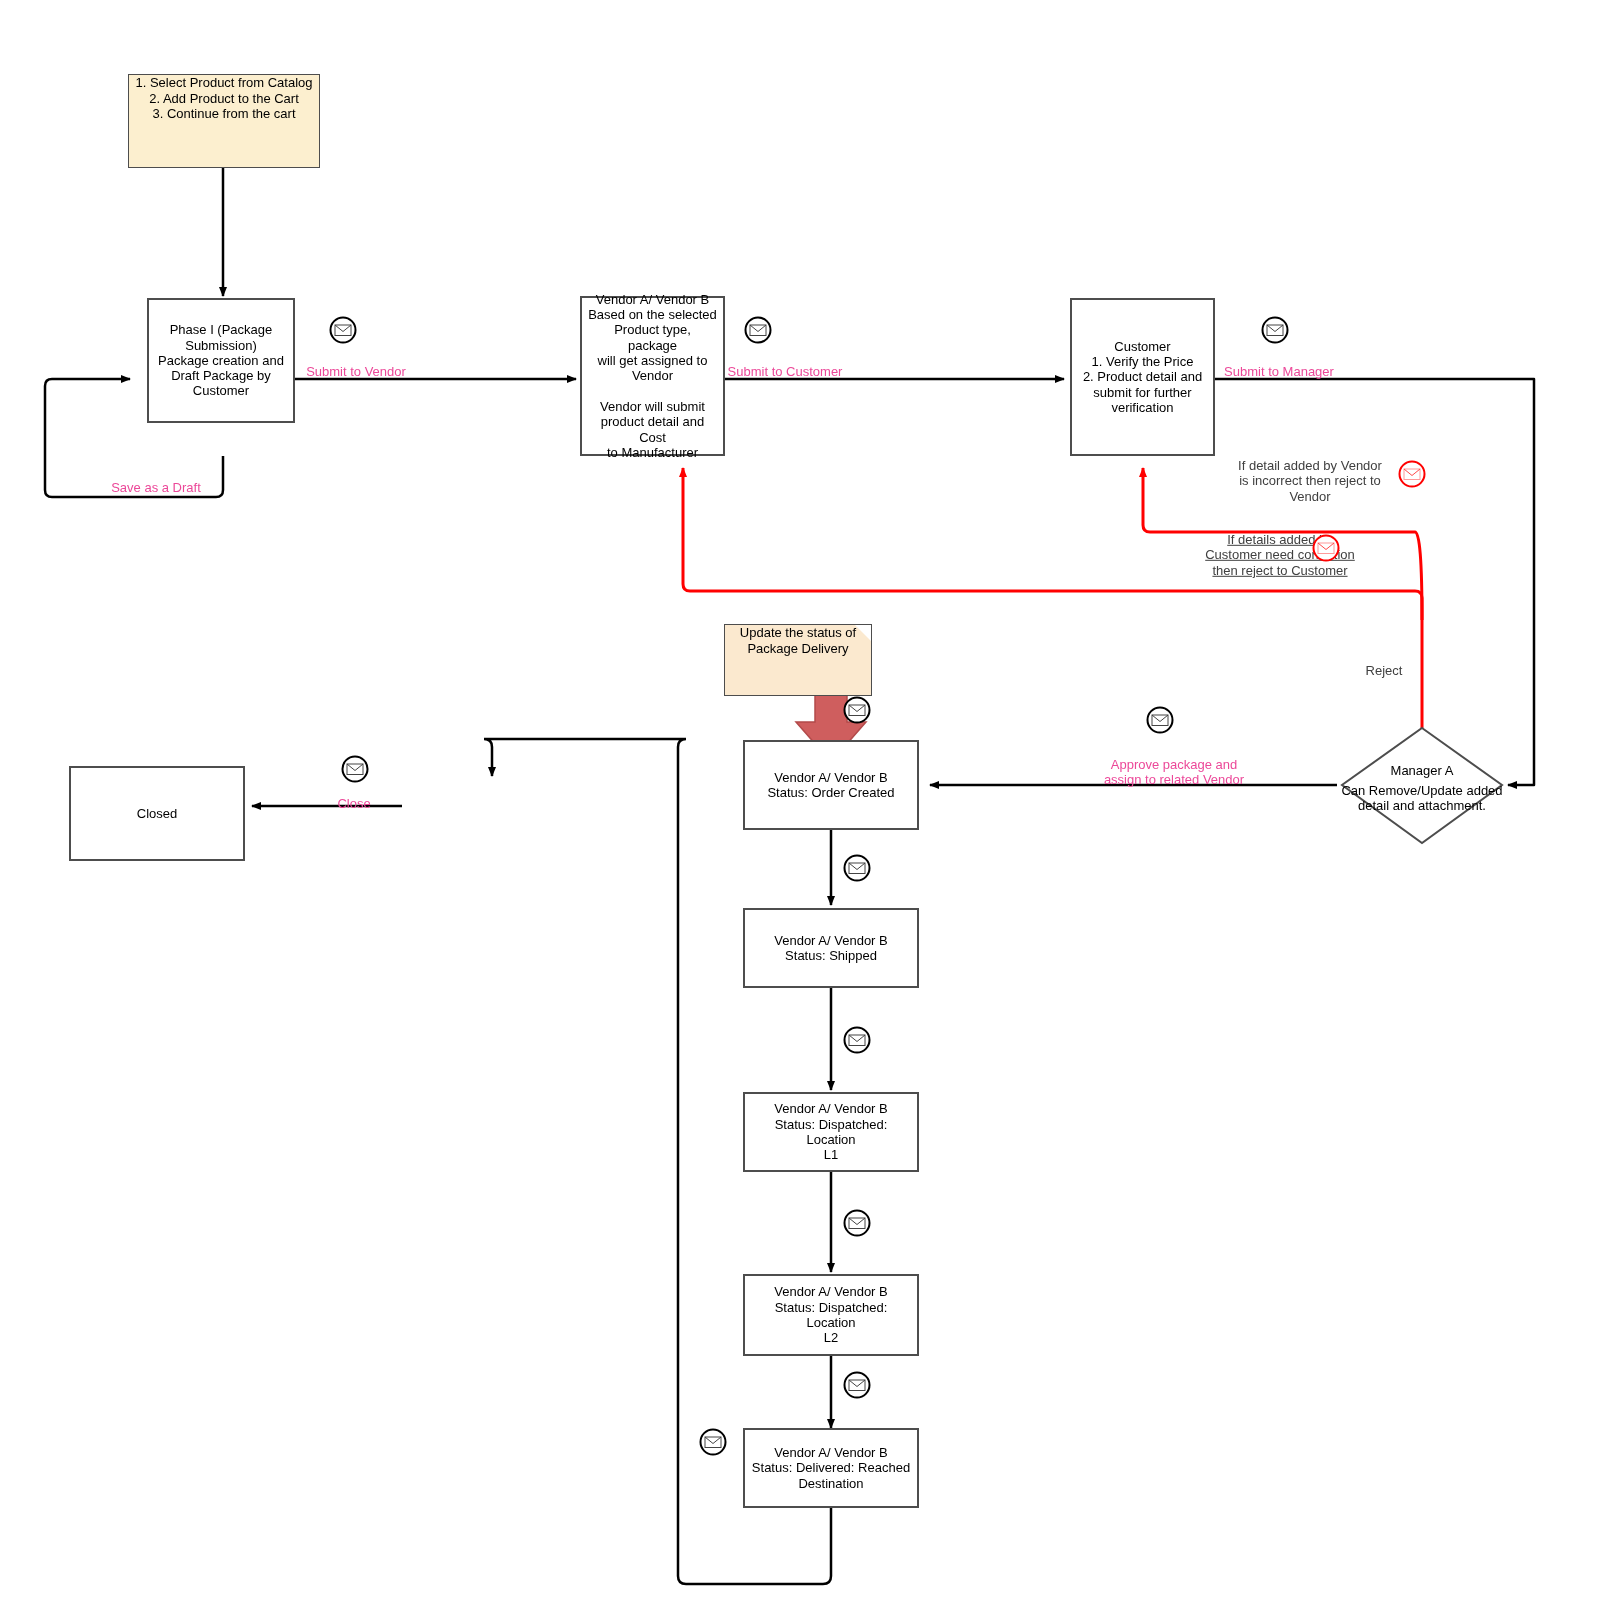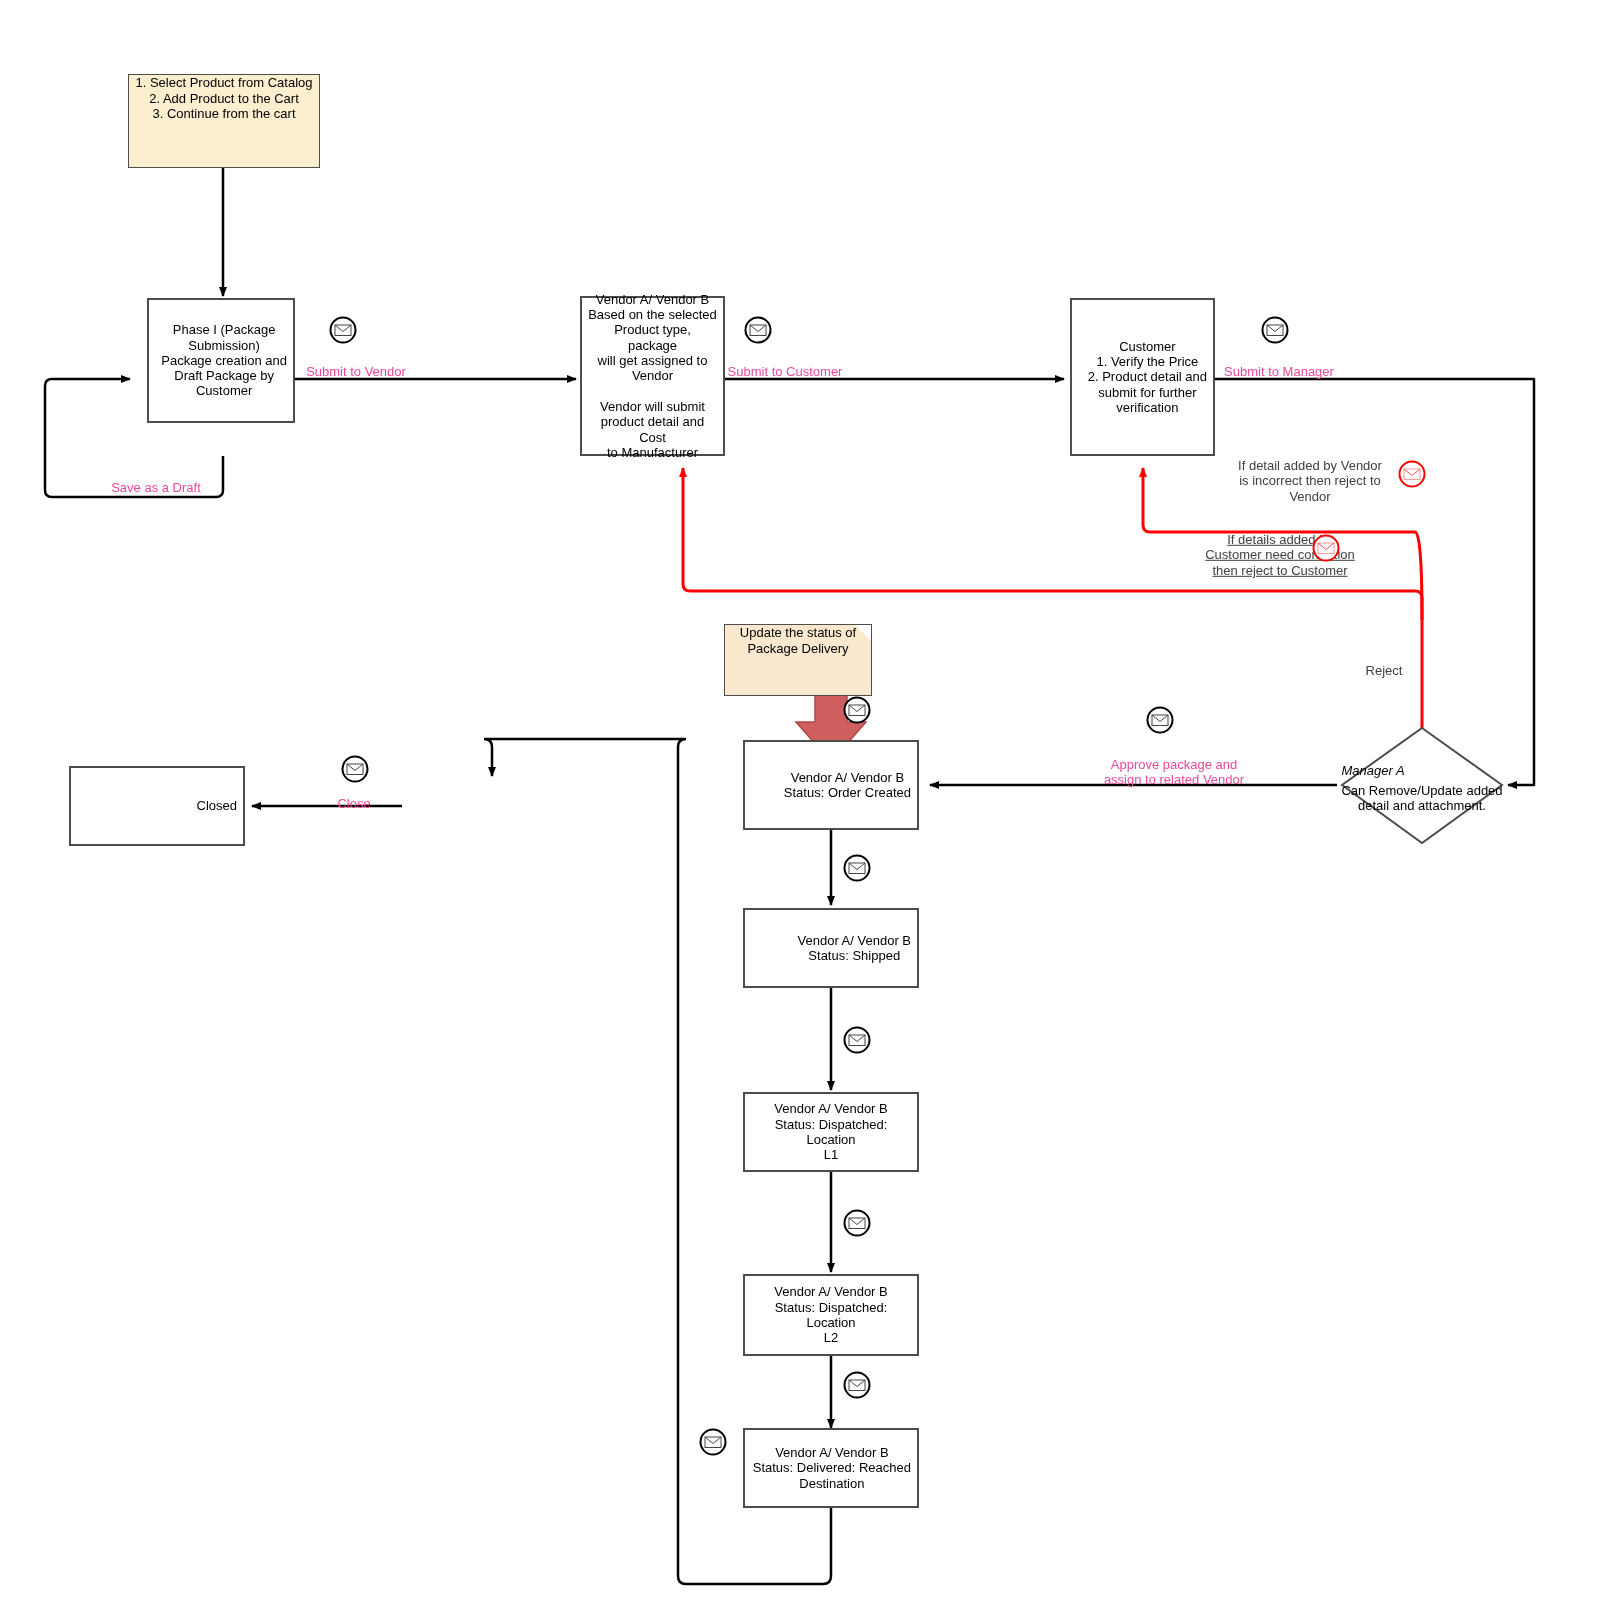--- a/index.html
+++ b/index.html
@@ -23,21 +23,21 @@
     top: 0;
     width: 1617px;
     height: 1623px;
     pointer-events: none;
   }
   .node {
     position: absolute;
     box-sizing: border-box;
     display: flex;
     align-items: center;
-    justify-content: flex-end;
+    justify-content: center;
     text-align: center;
     font-size: 13px;
     line-height: 1.18;
     color: #000000;
   }
   .node.process {
     background: #ffffff;
     border: 2px solid #4d4d4d;
   }
   .node-inner {
@@ -180,21 +180,21 @@
     <span class="node-inner">Customer
 1. Verify the Price
 2. Product detail and
 submit for further
 verification</span>
   </div>
 
   <svg class="layer" viewBox="0 0 1617 1623" style="pointer-events:auto;">
     <path d="M1422,728 L1502,785 L1422,843 L1342,785 Z" fill="#ffffff" stroke="#4d4d4d" stroke-width="2"></path>
   </svg>
-  <div class="diamond-label" style="left:1373px; top:763px;font-style:italic;">
+  <div class="diamond-label" style="left:1422px; top:763px;">
     <span>Manager A</span>
   </div>
   <div class="diamond-label" style="left:1422px; top:790px;">
     <span>Can Remove/Update added
 detail and attachment.</span>
   </div>
 
   <div class="note" style="left:724px; top:624px; width:148px; height:72px;">
     <span class="fold"></span>
     <span>Update the status of
@@ -223,21 +223,21 @@
 L2</span>
   </div>
 
   <div class="node process" style="left:743px; top:1428px; width:176px; height:80px;">
     <span class="node-inner">Vendor A/ Vendor B
 Status: Delivered: Reached
 Destination</span>
   </div>
 
 
-  <div class="node process" style="left:69px; top:766px; width:176px; height:80px;">
+  <div class="node process" style="left:69px; top:766px; width:176px; height:95px;">
     <span class="node-inner">Closed</span>
   </div>
 
   <div class="edge-label" style="left:356px; top:364px;">
     <span>Submit to Vendor</span>
   </div>
 
   <div class="edge-label" style="left:785px; top:364px;">
     <span>Submit to Customer</span>
   </div>

